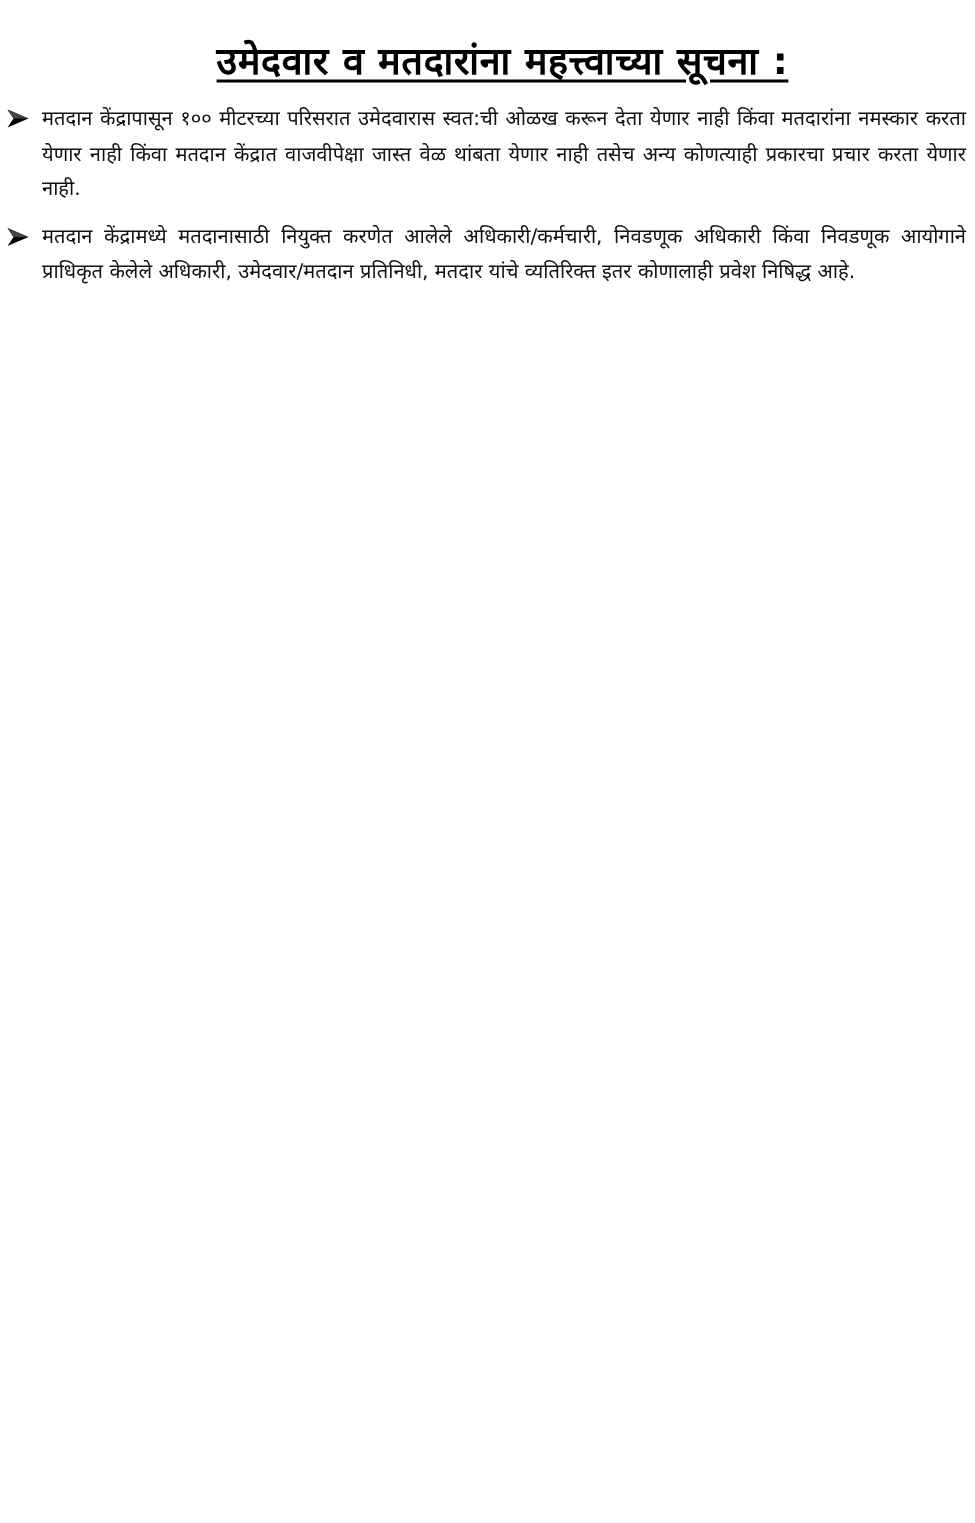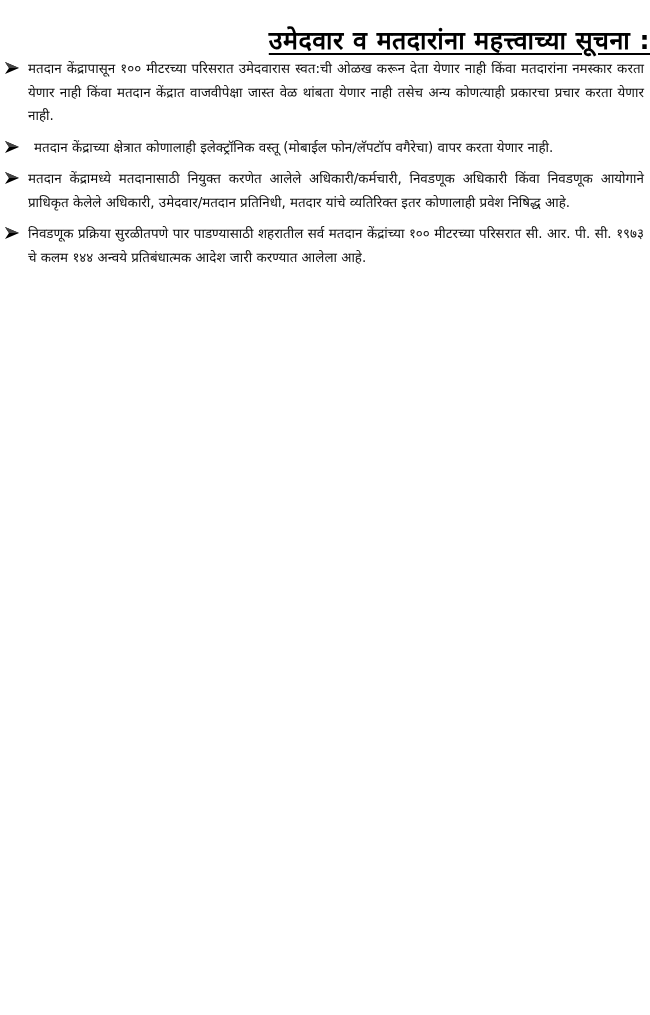--- a/index.html
+++ b/index.html
@@ -20,37 +20,37 @@
       left: 0;
       top: 0;
       width: 650px;
       height: 1015px;
     }
     .title-wrap {
       position: absolute;
       top: 6px;
       left: 0;
       width: 650px;
-      text-align: right;
+      text-align: center;
     }
     .title {
       display: inline-block;
       font-size: 25px;
       font-weight: bold;
       color: #000000;
       text-decoration: underline;
       text-decoration-thickness: 2px;
       text-underline-offset: 4px;
       letter-spacing: 0.5px;
       line-height: 36px;
       margin-left: 20px;
     }
     .notices {
       position: absolute;
-      top: 57px;
+      top: 68px;
       left: 4px;
       width: 640px;
       margin: 0;
       padding: 0;
       list-style: none;
     }
     .notice {
       position: relative;
       padding-left: 24px;
       margin-bottom: 8px;
@@ -85,41 +85,23 @@
   <ul class="notices">
     <li class="notice">
       <span class="bullet">
         <svg width="16" height="16" viewBox="0 0 16 16">
             <path d="M1 2 L15 8 L1 14 L5 8 Z" fill="#000"></path>
             <path d="M1 2 L15 8 L5 8 Z" fill="#444"></path>
           </svg>
       </span>
       <div class="notice-text">मतदान केंद्रापासून १०० मीटरच्या परिसरात उमेदवारास स्वत:ची ओळख करून देता येणार नाही किंवा मतदारांना नमस्कार करता येणार नाही किंवा मतदान केंद्रात वाजवीपेक्षा जास्त वेळ थांबता येणार नाही तसेच अन्य कोणत्याही प्रकारचा प्रचार करता येणार नाही.</div>
     </li>
-    <li class="notice indent">
-      <span class="bullet">
-        <svg width="16" height="16" viewBox="0 0 16 16">
-            <path d="M1 2 L15 8 L1 14 L5 8 Z" fill="#000"></path>
-            <path d="M1 2 L15 8 L5 8 Z" fill="#444"></path>
-          </svg>
-      </span>
-      <div class="notice-text">मतदान केंद्राच्या क्षेत्रात कोणालाही इलेक्ट्रॉनिक वस्तू (मोबाईल फोन/लॅपटॉप वगैरेचा) वापर करता येणार नाही.</div>
-    </li>
     <li class="notice">
       <span class="bullet">
         <svg width="16" height="16" viewBox="0 0 16 16">
             <path d="M1 2 L15 8 L1 14 L5 8 Z" fill="#000"></path>
             <path d="M1 2 L15 8 L5 8 Z" fill="#444"></path>
           </svg>
       </span>
       <div class="notice-text">मतदान केंद्रामध्ये मतदानासाठी नियुक्त करणेत आलेले अधिकारी/कर्मचारी, निवडणूक अधिकारी किंवा निवडणूक आयोगाने प्राधिकृत केलेले अधिकारी, उमेदवार/मतदान प्रतिनिधी, मतदार यांचे व्यतिरिक्त इतर कोणालाही प्रवेश निषिद्ध आहे.</div>
     </li>
-    <li class="notice">
-      <span class="bullet">
-        <svg width="16" height="16" viewBox="0 0 16 16">
-            <path d="M1 2 L15 8 L1 14 L5 8 Z" fill="#000"></path>
-            <path d="M1 2 L15 8 L5 8 Z" fill="#444"></path>
-          </svg>
-      </span>
-      <div class="notice-text">निवडणूक प्रक्रिया सुरळीतपणे पार पाडण्यासाठी शहरातील सर्व मतदान केंद्रांच्या १०० मीटरच्या परिसरात सी. आर. पी. सी. १९७३ चे कलम १४४ अन्वये प्रतिबंधात्मक आदेश जारी करण्यात आलेला आहे.</div>
-    </li>
   </ul>
 </div>
 
 </body></html>

